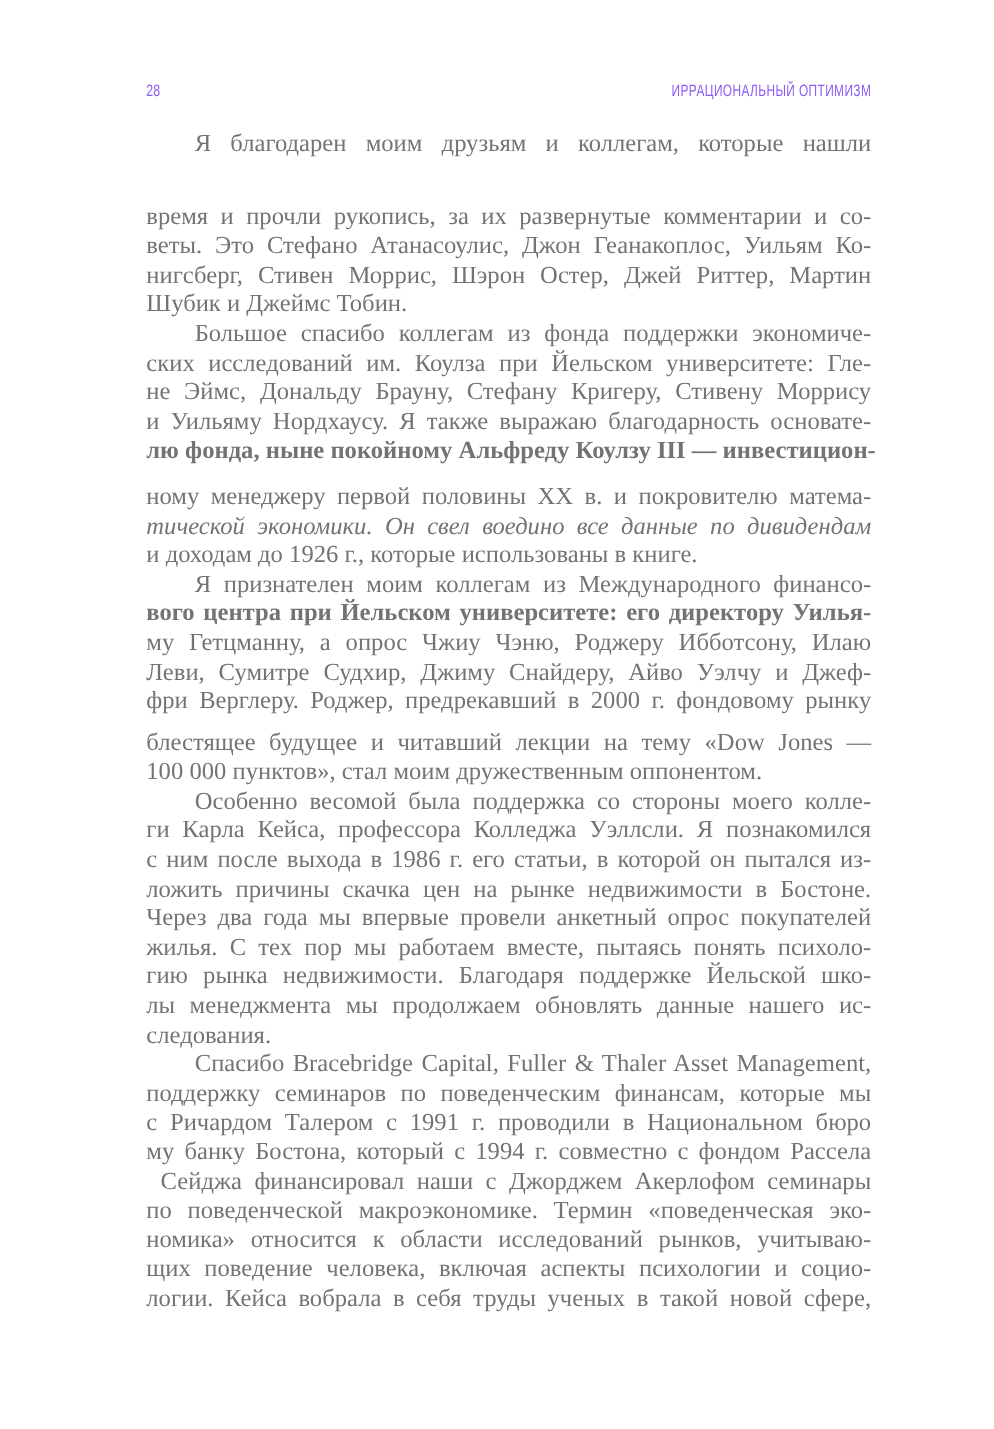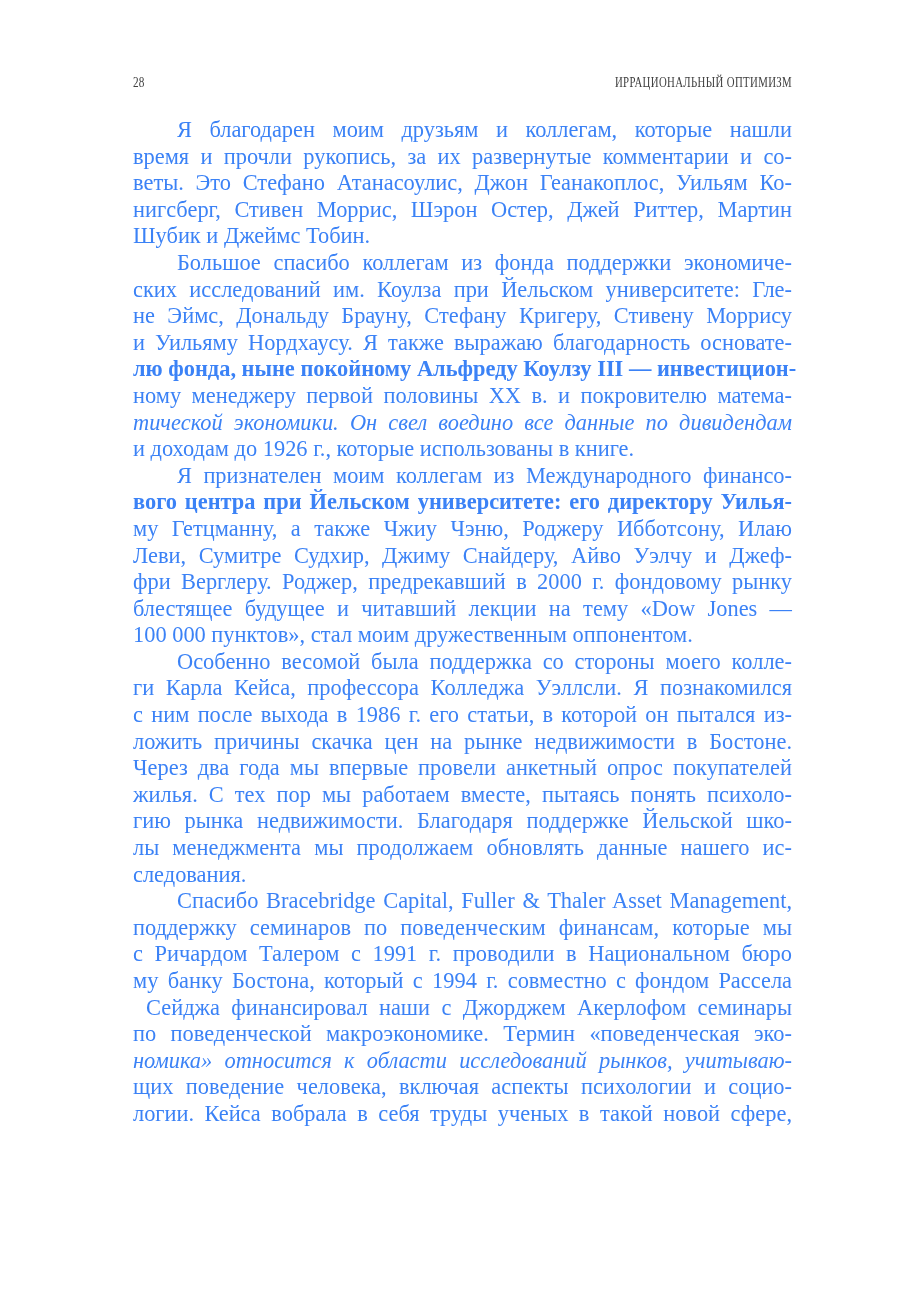--- a/index.html
+++ b/index.html
@@ -1,39 +1,39 @@
 <!DOCTYPE html>
 <html><head>
 <meta charset="utf-8">
 <style>
   html, body { margin: 0; padding: 0; background: #ffffff; }
   body { width: 904px; height: 1299px; position: relative; overflow: hidden; }
   .header {
     position: absolute; top: 74px; left: 133px; width: 659px;
     height: 26px;
-    font-family: Liberation Serif, serif;
-    color: #404040;
+    font-family: Liberation Sans, sans-serif;
+    color: #8b5cf6;
   }
   .page-number {
     position: absolute; left: 0; top: 0;
     font-size: 15px; letter-spacing: 0px;
     transform: scaleX(0.75); transform-origin: left top;
   }
   .running-title {
     position: absolute; right: 0; top: 0;
     font-size: 15px; letter-spacing: 0.5px;
     transform: scaleX(0.72); transform-origin: right top;
     white-space: nowrap;
   }
   .body-text {
     position: absolute; top: 117px; left: 133px; width: 659px;
     font-family: "Liberation Serif", serif;
     font-size: 22.4px;
     line-height: 26.6px;
-    color: #3b82f6;
+    color: #737373;
   }
   .para { margin: 0; }
   .line {
     display: block;
     white-space: nowrap;
     text-align: justify;
     text-align-last: justify;
     height: 26.6px;
   }
   .line.last { text-align-last: left; }
@@ -44,44 +44,44 @@
 
 <div class="header">
   <span class="page-number">28</span>
   <span class="running-title">ИРРАЦИОНАЛЬНЫЙ ОПТИМИЗМ</span>
 </div>
 
 <div class="body-text">
 
   <div class="para">
     <span class="line indent" style="white-space: nowrap;">Я благодарен моим друзьям и коллегам, которые нашли</span>
-    <span class="line" style="white-space: nowrap;">время и прочли рукопись, за их развернутые комментарии и со-</span>
+    <span class="line" style="white-space: nowrap; margin-top: 40px;">время и прочли рукопись, за их развернутые комментарии и со-</span>
     <span class="line" style="white-space: nowrap;">веты. Это Стефано Атанасоулис, Джон Геанакоплос, Уильям Ко-</span>
     <span class="line" style="white-space: nowrap;">нигсберг, Стивен Моррис, Шэрон Остер, Джей Риттер, Мартин</span>
     <span class="line last" style="white-space: nowrap;">Шубик и Джеймс Тобин.</span>
   </div>
 
   <div class="para">
     <span class="line indent" style="white-space: nowrap;">Большое спасибо коллегам из фонда поддержки экономиче-</span>
     <span class="line" style="white-space: nowrap;">ских исследований им. Коулза при Йельском университете: Гле-</span>
     <span class="line" style="white-space: nowrap;">не Эймс, Дональду Брауну, Стефану Кригеру, Стивену Моррису</span>
     <span class="line" style="white-space: nowrap;">и Уильяму Нордхаусу. Я также выражаю благодарность основате-</span>
     <span class="line" style="white-space: nowrap; font-weight: bold;">лю фонда, ныне покойному Альфреду Коулзу III — инвестицион-</span>
-    <span class="line" style="white-space: nowrap;">ному менеджеру первой половины XX в. и покровителю матема-</span>
+    <span class="line" style="white-space: nowrap; margin-top: 15px;">ному менеджеру первой половины XX в. и покровителю матема-</span>
     <span class="line" style="white-space: nowrap; font-style: italic;">тической экономики. Он свел воедино все данные по дивидендам</span>
     <span class="line last" style="white-space: nowrap;">и доходам до 1926 г., которые использованы в книге.</span>
   </div>
 
   <div class="para">
     <span class="line indent" style="white-space: nowrap;">Я признателен моим коллегам из Международного финансо-</span>
     <span class="line" style="white-space: nowrap; font-weight: bold;">вого центра при Йельском университете: его директору Уилья-</span>
-    <span class="line" style="white-space: nowrap;">му Гетцманну, а также Чжиу Чэню, Роджеру Ибботсону, Илаю</span>
+    <span class="line" style="white-space: nowrap;">му Гетцманну, а опрос Чжиу Чэню, Роджеру Ибботсону, Илаю</span>
     <span class="line" style="white-space: nowrap;">Леви, Сумитре Судхир, Джиму Снайдеру, Айво Уэлчу и Джеф-</span>
     <span class="line" style="white-space: nowrap;">фри Верглеру. Роджер, предрекавший в 2000 г. фондовому рынку</span>
-    <span class="line" style="white-space: nowrap;">блестящее будущее и читавший лекции на тему «Dow Jones —</span>
+    <span class="line" style="white-space: nowrap; margin-top: 11px;">блестящее будущее и читавший лекции на тему «Dow Jones —</span>
     <span class="line last" style="white-space: nowrap;">100 000 пунктов», стал моим дружественным оппонентом.</span>
   </div>
 
   <div class="para">
     <span class="line indent" style="white-space: nowrap;">Особенно весомой была поддержка со стороны моего колле-</span>
     <span class="line" style="white-space: nowrap;">ги Карла Кейса, профессора Колледжа Уэллсли. Я познакомился</span>
     <span class="line" style="white-space: nowrap;">с ним после выхода в 1986 г. его статьи, в которой он пытался из-</span>
     <span class="line" style="white-space: nowrap;">ложить причины скачка цен на рынке недвижимости в Бостоне.</span>
     <span class="line" style="white-space: nowrap;">Через два года мы впервые провели анкетный опрос покупателей</span>
     <span class="line" style="white-space: nowrap;">жилья. С тех пор мы работаем вместе, пытаясь понять психоло-</span>
@@ -90,17 +90,17 @@
     <span class="line last" style="white-space: nowrap;">следования.</span>
   </div>
 
   <div class="para">
     <span class="line indent" style="white-space: nowrap;">Спасибо Bracebridge Capital, Fuller &amp; Thaler Asset Management,</span>
     <span class="line" style="white-space: nowrap;">поддержку семинаров по поведенческим финансам, которые мы</span>
     <span class="line" style="white-space: nowrap;">с Ричардом Талером с 1991 г. проводили в Национальном бюро</span>
     <span class="line" style="white-space: nowrap;">му банку Бостона, который с 1994 г. совместно с фондом Рассела</span>
     <span class="line" style="white-space: nowrap; margin-left: 13px;">Сейджа финансировал наши с Джорджем Акерлофом семинары</span>
     <span class="line" style="white-space: nowrap;">по поведенческой макроэкономике. Термин «поведенческая эко-</span>
-    <span class="line" style="white-space: nowrap; font-style: italic;">номика» относится к области исследований рынков, учитываю-</span>
+    <span class="line" style="white-space: nowrap;">номика» относится к области исследований рынков, учитываю-</span>
     <span class="line" style="white-space: nowrap;">щих поведение человека, включая аспекты психологии и социо-</span>
     <span class="line" style="white-space: nowrap;">логии. Кейса вобрала в себя труды ученых в такой новой сфере,</span>
   </div>
 </div>
 
 </body></html>

